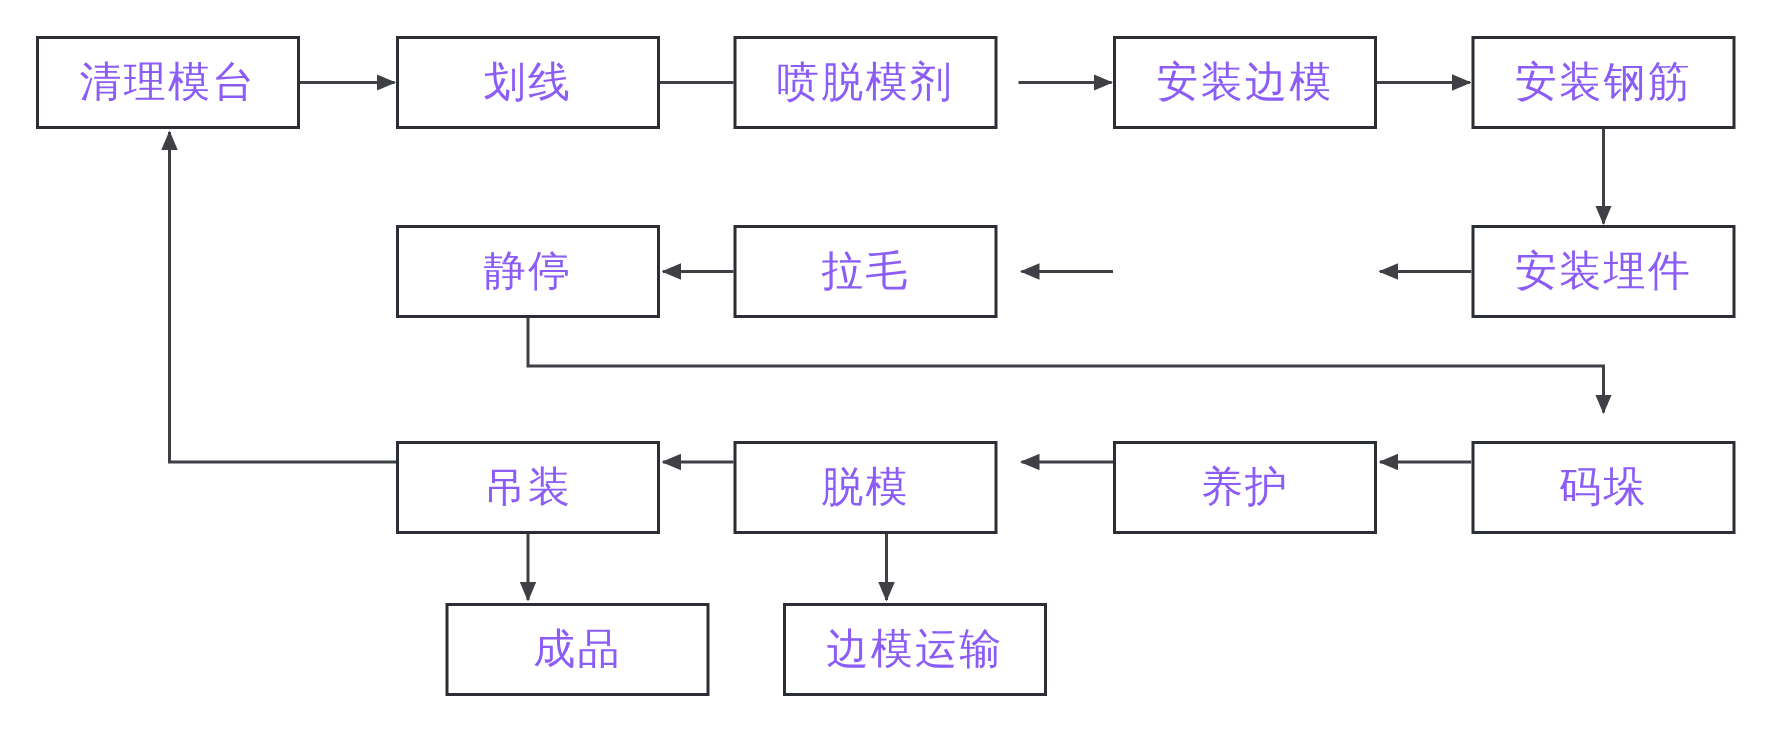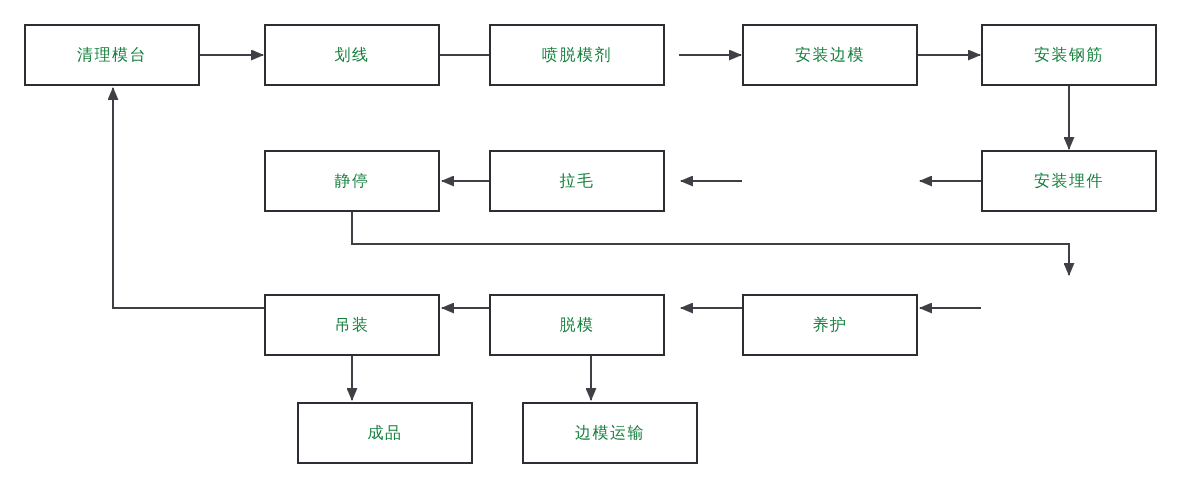--- a/index.html
+++ b/index.html
@@ -27,23 +27,23 @@
     width: 176px;
     height: 62px;
     box-sizing: border-box;
     border: 2px solid #2b2e35;
     background: #ffffff;
     display: flex;
     align-items: center;
     justify-content: center;
   }
   .node .label {
-    font-size: 16px;
+    font-size: 28px;
     line-height: 1;
-    color: #15803d;
+    color: #8b5cf6;
     letter-spacing: 1.5px;
     white-space: nowrap;
   }
   
   .c1 { left: 24px; }
   .c2 { left: 264px; }
   .c3 { left: 489px; }
   .c4 { left: 742px; }
   .c5 { left: 981px; align-items: center; }
   
@@ -101,20 +101,23 @@
   <div class="node r2 c5">
     <span class="label">安装埋件</span>
   </div>
   <div class="node r2 c3">
     <span class="label">拉毛</span>
   </div>
   <div class="node r2 c2">
     <span class="label">静停</span>
   </div>
 
+  <div class="node r3 c5">
+    <span class="label">码垛</span>
+  </div>
   <div class="node r3 c4">
     <span class="label">养护</span>
   </div>
   <div class="node r3 c3">
     <span class="label">脱模</span>
   </div>
   <div class="node r3 c2">
     <span class="label">吊装</span>
   </div>
 

